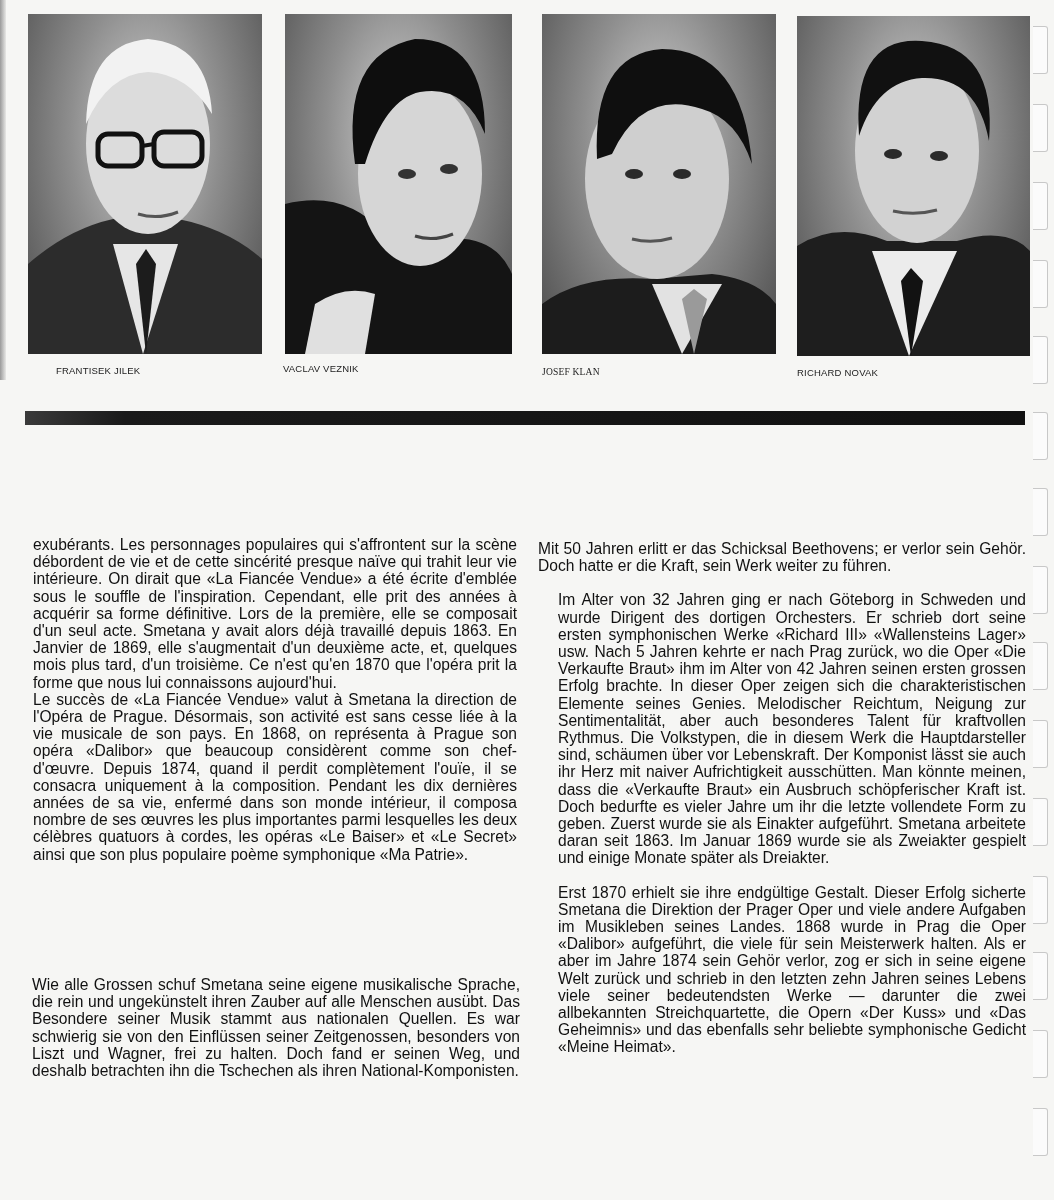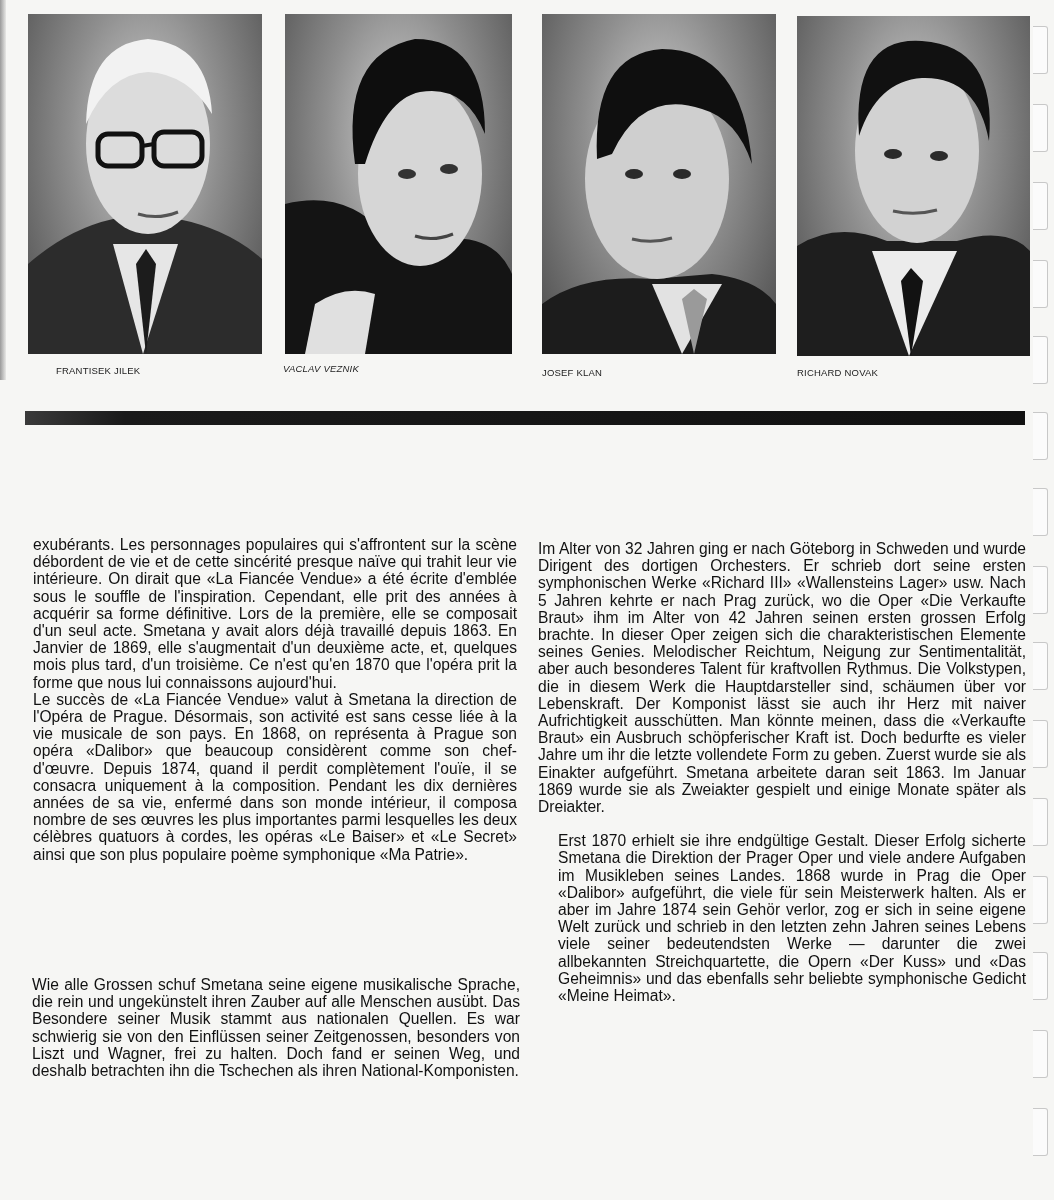--- a/index.html
+++ b/index.html
@@ -87,36 +87,37 @@
     <path d="M104 265 L114 340 L126 265 L114 252 Z" fill="#121212"></path>
     <ellipse cx="120" cy="135" rx="62" ry="92" fill="#d2d2d2"></ellipse>
     <path d="M62 120 Q55 20 125 25 Q200 30 192 125 Q180 60 125 62 Q80 65 62 120 Z" fill="#111"></path>
     <ellipse cx="96" cy="138" rx="9" ry="5" fill="#2a2a2a"></ellipse>
     <ellipse cx="142" cy="140" rx="9" ry="5" fill="#2a2a2a"></ellipse>
     <path d="M96 195 Q118 200 140 194" stroke="#555" stroke-width="3" fill="none"></path>
   </svg>
 </div>
 
 <div class="caption" style="left:12px; top:365px;padding-left:44px;">FRANTISEK JILEK</div>
-<div class="caption" style="left:283px; top:363px;font-style:italic;">VACLAV VEZNIK</div>
-<div class="caption" style="left:542px; top:367px;">JOSEF KLAN</div>
+<div class="caption" style="left:283px; top:363px;">VACLAV VEZNIK</div>
+<div class="caption" style="left:542px; top:367px;font-family:Liberation Serif, serif;">JOSEF KLAN</div>
 <div class="caption" style="left:797px; top:367px;">RICHARD NOVAK</div>
 
 <div class="rule-bar"></div>
 
 <div class="col" style="left:33px; top:536px; width:484px;">
   <p>exubérants. Les personnages populaires qui s'affrontent sur la scène débordent de vie et de cette sincérité presque naïve qui trahit leur vie intérieure. On dirait que «La Fiancée Vendue» a été écrite d'emblée sous le souffle de l'inspiration. Cependant, elle prit des années à acquérir sa forme définitive. Lors de la première, elle se composait d'un seul acte. Smetana y avait alors déjà travaillé depuis 1863. En Janvier de 1869, elle s'augmentait d'un deuxième acte, et, quelques mois plus tard, d'un troisième. Ce n'est qu'en 1870 que l'opéra prit la forme que nous lui connaissons aujourd'hui.</p>
   <p>Le succès de «La Fiancée Vendue» valut à Smetana la direction de l'Opéra de Prague. Désormais, son activité est sans cesse liée à la vie musicale de son pays. En 1868, on représenta à Prague son opéra «Dalibor» que beaucoup considèrent comme son chef-d'œuvre. Depuis 1874, quand il perdit complètement l'ouïe, il se consacra uniquement à la composition. Pendant les dix dernières années de sa vie, enfermé dans son monde intérieur, il composa nombre de ses œuvres les plus importantes parmi lesquelles les deux célèbres quatuors à cordes, les opéras «Le Baiser» et «Le Secret» ainsi que son plus populaire poème symphonique «Ma Patrie».</p>
 </div>
 
 <div class="col" style="left:32px; top:976px; width:488px;">
   <p>Wie alle Grossen schuf Smetana seine eigene musikalische Sprache, die rein und ungekünstelt ihren Zauber auf alle Menschen ausübt. Das Besondere seiner Musik stammt aus nationalen Quellen. Es war schwierig sie von den Einflüssen seiner Zeitgenossen, besonders von Liszt und Wagner, frei zu halten. Doch fand er seinen Weg, und deshalb betrachten ihn die Tschechen als ihren National-Komponisten.</p>
 </div>
 
 <div class="col" style="left:538px; top:540px; width:488px;">
+  <p>Mit 50 Jahren erlitt er das Schicksal Beethovens; er verlor sein Gehör. Doch hatte er die Kraft, sein Werk weiter zu führen.</p>
   <p class="gap">Im Alter von 32 Jahren ging er nach Göteborg in Schweden und wurde Dirigent des dortigen Orchesters. Er schrieb dort seine ersten symphonischen Werke «Richard III» «Wallensteins Lager» usw. Nach 5 Jahren kehrte er nach Prag zurück, wo die Oper «Die Verkaufte Braut» ihm im Alter von 42 Jahren seinen ersten grossen Erfolg brachte. In dieser Oper zeigen sich die charakteristischen Elemente seines Genies. Melodischer Reichtum, Neigung zur Sentimentalität, aber auch besonderes Talent für kraftvollen Rythmus. Die Volkstypen, die in diesem Werk die Hauptdarsteller sind, schäumen über vor Lebenskraft. Der Komponist lässt sie auch ihr Herz mit naiver Aufrichtigkeit ausschütten. Man könnte meinen, dass die «Verkaufte Braut» ein Ausbruch schöpferischer Kraft ist. Doch bedurfte es vieler Jahre um ihr die letzte vollendete Form zu geben. Zuerst wurde sie als Einakter aufgeführt. Smetana arbeitete daran seit 1863. Im Januar 1869 wurde sie als Zweiakter gespielt und einige Monate später als Dreiakter.</p>
   <p class="gap">Erst 1870 erhielt sie ihre endgültige Gestalt. Dieser Erfolg sicherte Smetana die Direktion der Prager Oper und viele andere Aufgaben im Musikleben seines Landes. 1868 wurde in Prag die Oper «Dalibor» aufgeführt, die viele für sein Meisterwerk halten. Als er aber im Jahre 1874 sein Gehör verlor, zog er sich in seine eigene Welt zurück und schrieb in den letzten zehn Jahren seines Lebens viele seiner bedeutendsten Werke — darunter die zwei allbekannten Streichquartette, die Opern «Der Kuss» und «Das Geheimnis» und das ebenfalls sehr beliebte symphonische Gedicht «Meine Heimat».</p>
 </div>
 
 <div class="right-tabs">
   <div class="tab" style="top:26px;"></div>
   <div class="tab" style="top:104px;"></div>
   <div class="tab" style="top:182px;"></div>
   <div class="tab" style="top:260px;"></div>
   <div class="tab" style="top:336px;"></div>

